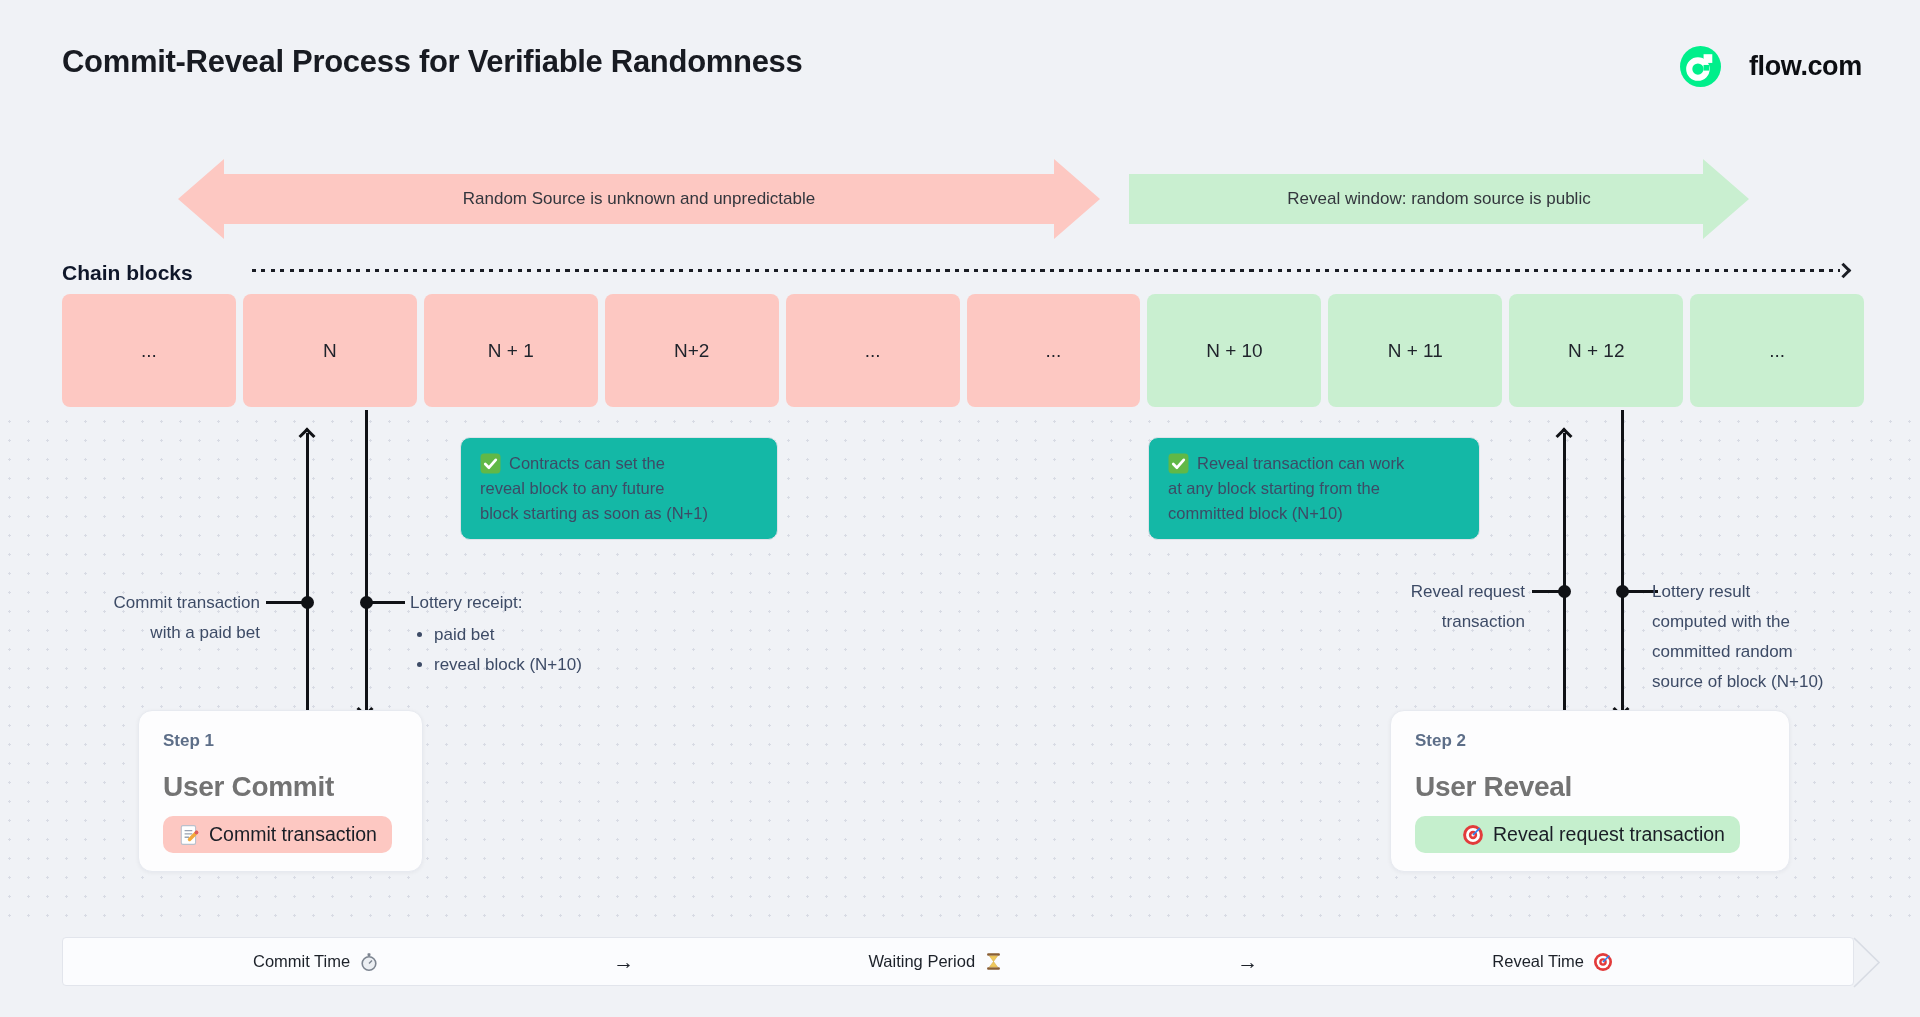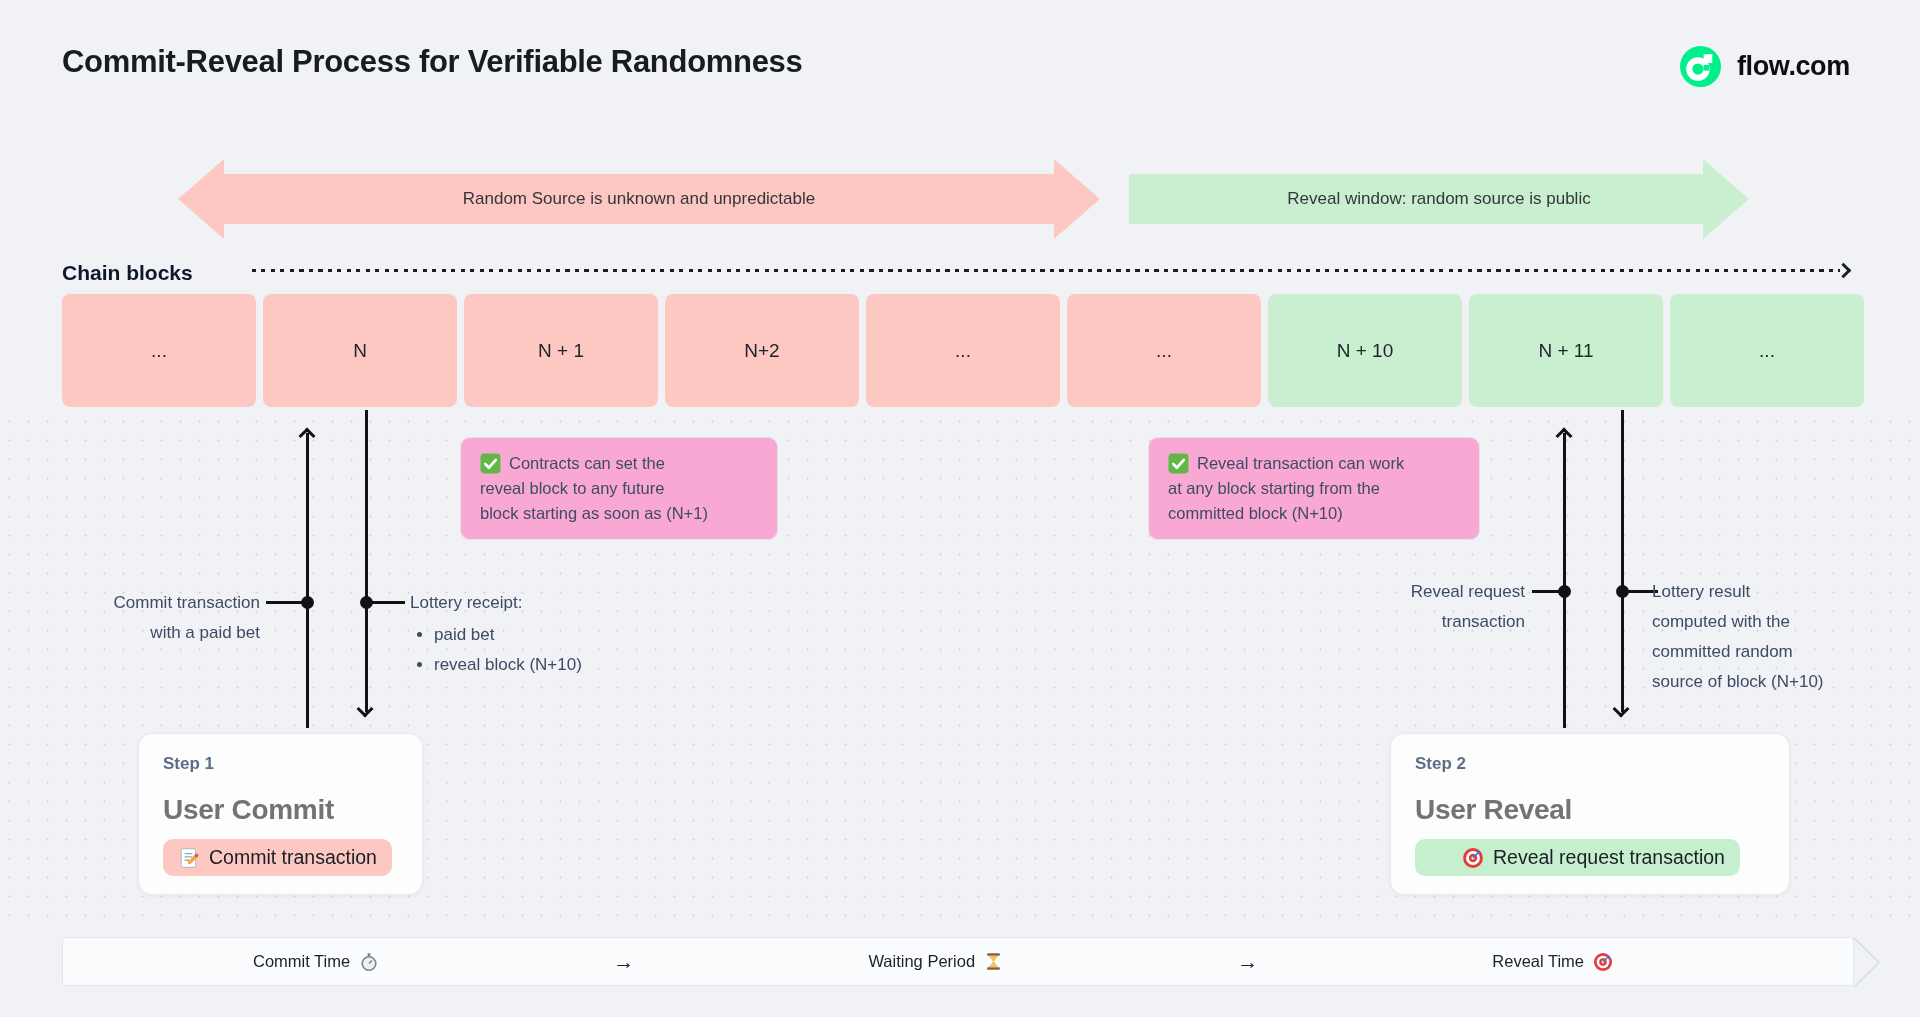--- a/index.html
+++ b/index.html
@@ -1,21 +1,21 @@
 <!DOCTYPE html>
 <html><head>
 <meta charset="utf-8">
 <style>
   html,body{margin:0;padding:0;background:#e8eaef;}
   *{box-sizing:border-box;font-family:"Liberation Sans","DejaVu Sans",sans-serif;}
   #stage{position:relative;width:1920px;height:1017px;background:#f0f2f6;overflow:hidden;}
 
   
   .title{position:absolute;left:62px;top:44px;font-size:31px;font-weight:bold;letter-spacing:-.3px;color:#181b22;}
-  .brand{position:absolute;left:1680px;top:46px;display:flex;align-items:center;gap:16px;cursor:pointer;}
+  .brand{position:absolute;left:1680px;top:46px;display:flex;align-items:center;gap:28px;cursor:pointer;}
   .brand-name{font-size:27px;font-weight:bold;color:#0c0e12;letter-spacing:-.4px;}
 
   
   .phase-arrow{position:absolute;top:159px;height:80px;display:flex;align-items:center;justify-content:center;}
   .phase-arrow span{font-size:17px;color:#33363d;}
   .arrow-red{left:178px;width:922px;background:#fdc8c2;
     clip-path:polygon(0 40px,46px 0,46px 15px,876px 15px,876px 0,922px 40px,876px 80px,876px 65px,46px 65px,46px 80px);}
   .arrow-green{left:1105px;width:620px;background:#c9efd0;
     clip-path:polygon(0 15px,574px 15px,574px 0,620px 40px,574px 80px,574px 65px,0 65px);margin-left:24px;}
 
@@ -31,21 +31,21 @@
   .block{flex:1;border-radius:8px;display:flex;align-items:center;justify-content:center;
     font-size:19px;color:#1f232b;}
   .block--commit{background:#fdc8c2;}
   .block--reveal{background:#c9efd0;}
 
   
   .dotgrid{position:absolute;left:0;top:412px;width:1920px;height:518px;
     background-image:radial-gradient(circle,#d8dbe4 1.2px,transparent 1.4px);background-size:19px 19px;}
 
   
-  .note{position:absolute;background:#f9a8d4;border:1px solid #dfe2e9;border-radius:10px;
+  .note{position:absolute;background:#14b8a6;border:1px solid #dfe2e9;border-radius:10px;
     padding:13px 19px;font-size:16.5px;color:#3d4b66;}
   .note-line{display:block;line-height:25px;}
   .note-line.first{display:flex;align-items:center;gap:8px;}
   .note--commit{left:460px;top:437px;width:318px;}
   .note--reveal{left:1148px;top:437px;width:332px;}
 
   
   .vline{position:absolute;width:3px;background:#101216;}
   .chev-up{position:absolute;width:12px;height:12px;border-top:3px solid #101216;border-left:3px solid #101216;transform:rotate(45deg);}
   .chev-down{position:absolute;width:12px;height:12px;border-bottom:3px solid #101216;border-right:3px solid #101216;transform:rotate(45deg);}
@@ -53,21 +53,21 @@
   .conn-line{position:absolute;height:3px;background:#101216;}
 
   
   .ann{position:absolute;font-size:17px;color:#3d4b66;line-height:30px;}
   .ann .l{display:block;}
   .ann-right{text-align:right;}
   .ann ul{margin:2px 0 0 0;padding-left:24px;}
   .ann li{line-height:30px;}
 
   
-  .card{position:absolute;top:733px;background:#fdfdfe;border:1px solid #e7eaf0;border-radius:14px;
+  .card{position:absolute;top:710px;background:#fdfdfe;border:1px solid #e7eaf0;border-radius:14px;
     padding:20px 24px;box-shadow:0 1px 4px rgba(20,25,40,.05);}
   .card--1{left:138px;width:285px;height:162px;}
   .card--2{left:1390px;width:400px;height:162px;}
   .card-kicker{font-size:17px;font-weight:bold;color:#5d6e88;}
   .card-title{font-size:28px;font-weight:bold;color:#737373;margin-top:20px;letter-spacing:-.3px;}
   .pill{display:inline-flex;align-items:center;gap:9px;margin-top:13px;border-radius:10px;
     padding:7px 15px;font-size:19.5px;color:#1a1e26;}
   .pill--commit{background:#fdc8c2;}
   .pill--reveal{background:#c5efcd;padding-left:47px;}
 
@@ -112,20 +112,21 @@
 
   <div class="blocks">
     <div class="block block--commit">...</div>
     <div class="block block--commit">N</div>
     <div class="block block--commit">N + 1</div>
     <div class="block block--commit">N+2</div>
     <div class="block block--commit">...</div>
     <div class="block block--commit">...</div>
     <div class="block block--reveal">N + 10</div>
     <div class="block block--reveal">N + 11</div>
+    <div class="block block--reveal">N + 12</div>
     <div class="block block--reveal">...</div>
   </div>
 
   <div class="dotgrid"></div>
 
   <div class="note note--commit">
     <span class="note-line first">
       <span class="icon">
         <svg width="21" height="21" viewBox="0 0 20 20">
           <rect x="0.5" y="0.5" width="19" height="19" rx="3.5" fill="#61b847"></rect>

